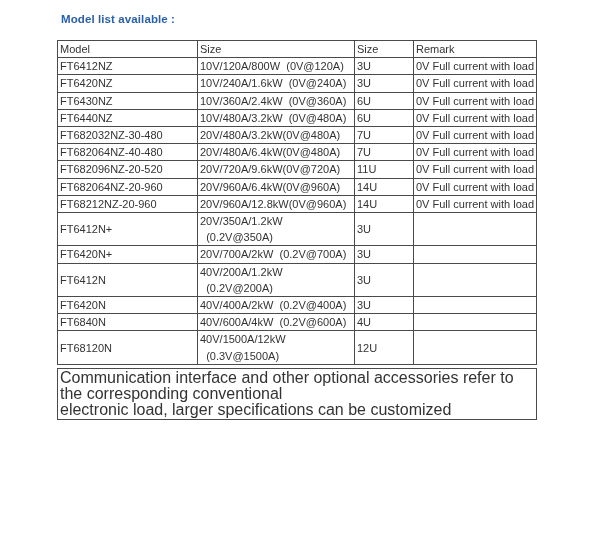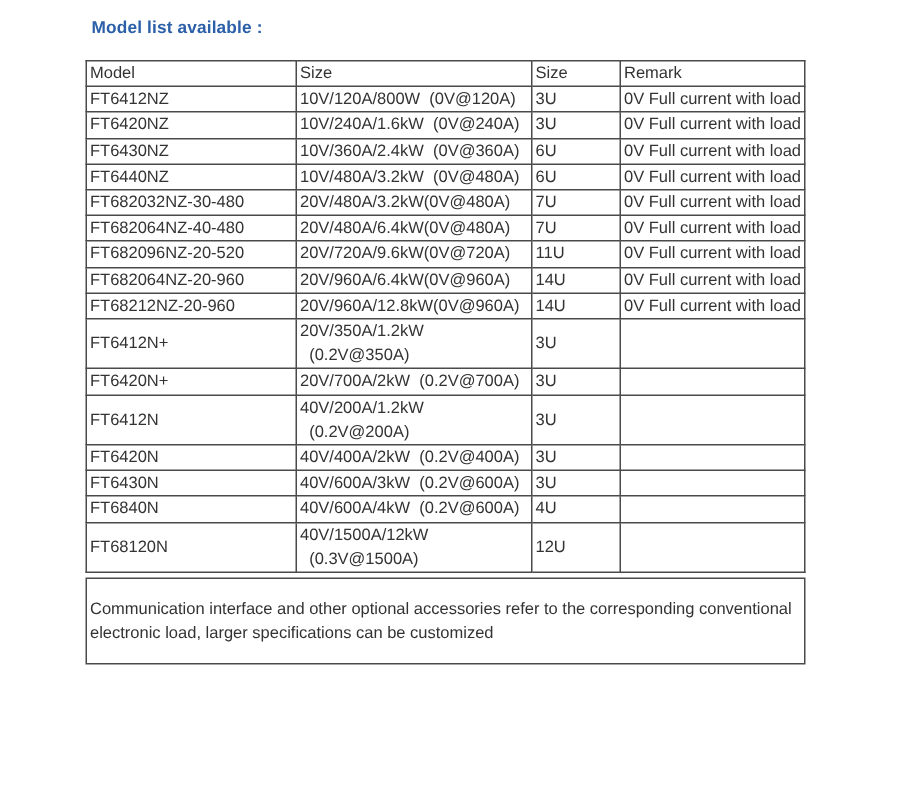--- a/index.html
+++ b/index.html
@@ -43,24 +43,24 @@
     overflow: hidden;
   }
   .col-model  { width: 140px; }
   .col-spec   { width: 157px; }
   .col-size   { width: 59px;  }
   .col-remark { width: 123px; }
   .footer-note {
     width: 474px;
     margin: 3px 0 0 57px;
     border: 1px solid var(--border-color, #4a4a4a);
-    font-size: 11px;
+    font-size: 16px;
     line-height: 16.2px;
     color: var(--text-color, #333333);
-    padding: 12px 2px;
+    padding: 1px 2px;
     white-space: pre-wrap;
   }
 </style>
 </head>
 <body>
 
 <div class="page">
 
   <div class="doc-title">Model list available :</div>
 
@@ -154,26 +154,20 @@
         <td>3U</td>
         <td></td>
       </tr>
       <tr>
         <td>FT6420N</td>
         <td>40V/400A/2kW  (0.2V@400A)</td>
         <td>3U</td>
         <td></td>
       </tr>
       <tr>
-        <td>FT6430N</td>
-        <td>40V/600A/3kW  (0.2V@600A)</td>
-        <td>3U</td>
-        <td></td>
-      </tr>
-      <tr>
         <td>FT6840N</td>
         <td>40V/600A/4kW  (0.2V@600A)</td>
         <td>4U</td>
         <td></td>
       </tr>
       <tr>
         <td>FT68120N</td>
         <td>40V/1500A/12kW
   (0.3V@1500A)</td>
         <td>12U</td>

